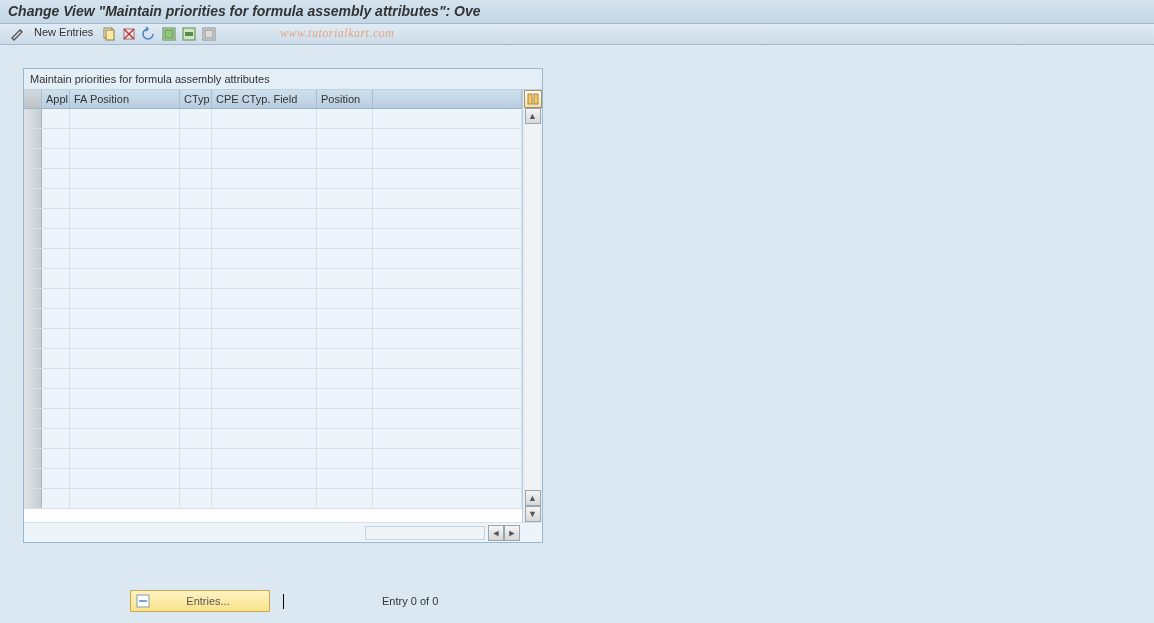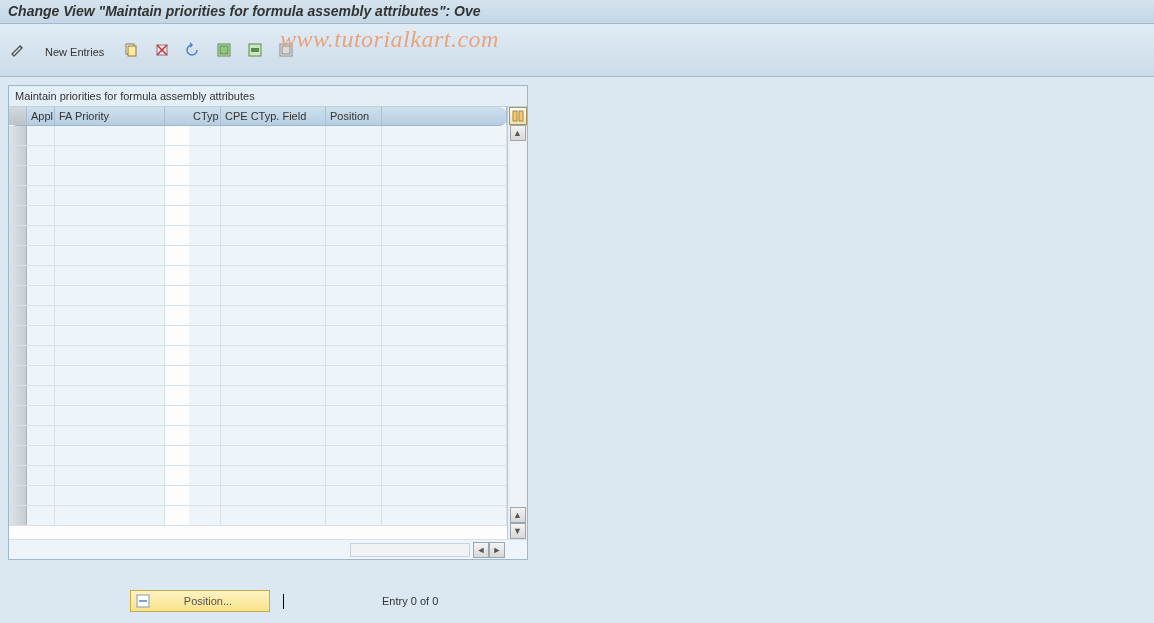--- a/index.html
+++ b/index.html
@@ -18,24 +18,24 @@
     border-bottom: 1px solid #a4b8c9;
     padding: 3px 8px 4px 8px;
     font-style: italic;
     font-weight: bold;
     font-size: 14px;
     color: #333;
   }
   .toolbar {
     background: linear-gradient(to bottom, #e1ecf5 0%, #cbdbe8 100%);
     border-bottom: 1px solid #a4b8c9;
-    padding: 16px 8px;
+    padding: 0 8px;
     display: flex;
-    align-items: flex-end;
-    gap: 11px;
+    align-items: flex-start;
+    gap: 0;
     position: relative;
   }
   .toolbar-btn {
     display: inline-flex;
     align-items: center;
     justify-content: center;
     width: 20px;
     height: 20px;
     cursor: pointer;
   }
@@ -43,29 +43,29 @@
     display: inline-flex;
     align-items: center;
     padding: 2px 6px;
     cursor: pointer;
     color: #333;
   }
   .watermark {
     position: absolute;
     left: 280px;
     top: 2px;
-    font-size: 24px;
+    font-size: 12px;
     font-style: italic;
     color: #e9a07a;
     opacity: 0.95;
     letter-spacing: 0.5px;
     font-family: Georgia, serif;
   }
   .content-area {
-    padding: 8px;
+    padding: 23px;
   }
   .table-panel {
     width: 520px;
     border: 1px solid #9db7cd;
     background: #eef5fa;
   }
   .table-caption {
     background: #e3eef6;
     padding: 4px 6px;
     color: #333;
@@ -80,33 +80,32 @@
     flex: 1;
     display: flex;
     flex-direction: column;
     overflow: hidden;
     background: #fdfdfd;
   }
   .grid-header-row {
     display: flex;
     background: linear-gradient(to bottom,#cfe0ec,#b7cde0);
     border-bottom: 1px solid #9db7cd;
-    border-radius: 8px;
   }
   .hcell {
     border-right: 1px solid #a8bfd2;
     padding: 3px 4px;
     color: #333;
     overflow: hidden;
     white-space: nowrap;
   }
   .rowsel-h { width: 18px; flex: none; background: linear-gradient(to bottom,#d3d9dc,#bcc4c9);}
   .col-appl { width: 28px; flex:none;}
   .col-fa { width: 110px; flex:none;}
-  .col-ctyp { width: 32px; flex:none;margin-left:24px;}
+  .col-ctyp { width: 32px; flex:none;}
   .col-cpe { width: 105px; flex:none;}
   .col-prio { width: 56px; flex:none;}
   .col-rest { flex:1; }
   .data-rows { flex:1; overflow:hidden; }
   .drow { display:flex; height:20px; border-bottom:1px solid #d5e2ec; }
   .dcell { border-right:1px solid #d5e2ec; background:#eef5fa;}
   .dcell.rowsel { width:18px; flex:none; background:linear-gradient(to right,#dfe3e6,#c7cdd1); border-right:1px solid #abb5bc; cursor:pointer;}
   .grid-right {
     width: 20px;
     flex:none;
@@ -233,21 +232,21 @@
 <div class="content-area">
   <div class="table-panel">
     <div class="table-caption">
       <span>Maintain priorities for formula assembly attributes</span>
     </div>
     <div class="grid-body">
       <div class="grid-left">
         <div class="grid-header-row">
           <div class="hcell rowsel-h"></div>
           <div class="hcell col-appl"><span>Appl</span></div>
-          <div class="hcell col-fa"><span>FA Priority</span></div>
+          <div class="hcell col-fa"><span>FA Position</span></div>
           <div class="hcell col-ctyp"><span>CTyp</span></div>
           <div class="hcell col-cpe"><span>CPE CTyp. Field</span></div>
           <div class="hcell col-prio"><span>Position</span></div>
           <div class="hcell col-rest"></div>
         </div>
         <div class="data-rows" id="data-rows">
             <div class="drow">
               <div class="dcell rowsel"></div>
               <div class="dcell col-appl"></div>
               <div class="dcell col-fa"></div>
@@ -451,17 +450,17 @@
 </div>
 
 <div class="footer-row">
   <span class="position-btn">
     <span class="icn">
       <svg width="14" height="14">
           <rect x="1" y="1" width="12" height="12" fill="#fff" stroke="#8899aa"></rect>
           <rect x="3" y="6" width="8" height="2" fill="#6fa9d8"></rect>
         </svg>
     </span>
-    <span style="flex:1;text-align:center;">Position...</span>
+    <span style="flex:1;text-align:center;">Entries...</span>
   </span>
   <span class="cursor-caret"></span>
   <span class="entry-info">Entry 0 of 0</span>
 </div>
 
 </body></html>

